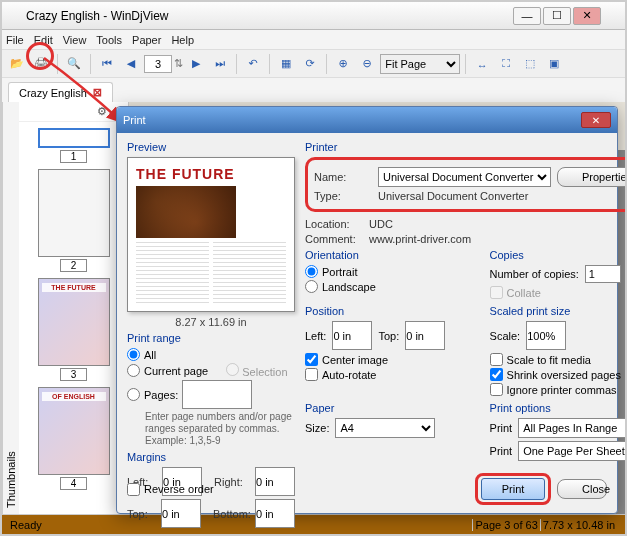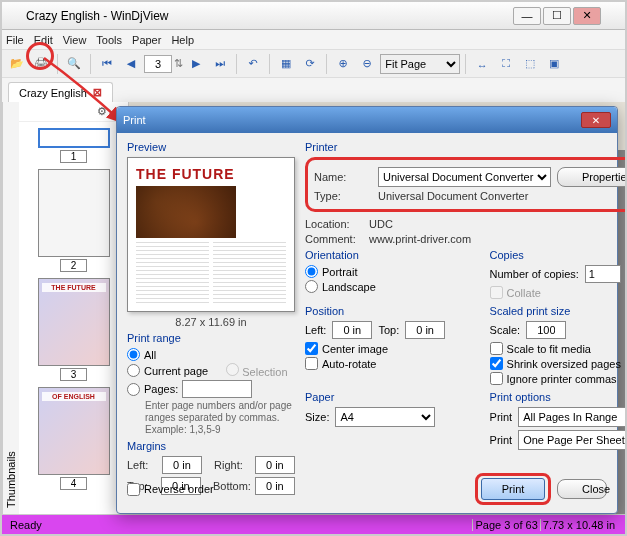--- a/index.html
+++ b/index.html
@@ -56,31 +56,31 @@
 .printer-ring { border: 3px solid #e03030; border-radius: 10px; padding: 4px 6px; margin: 2px 0 6px; }
 .row { display: flex; align-items: center; margin: 3px 0; gap: 6px; }
 .row label, .row .lbl { width: 58px; color: #333; }
 .sel { flex: 1; height: 20px; border: 1px solid #888; background: #fff; font-size: 11px; }
 .btn { height: 20px; border: 1px solid #888; background: linear-gradient(#fdfdfd,#e2e2e2); padding: 0 24px; border-radius: 8px; }
 .txt { border: none; background: transparent; color: #333; }
 
 .section { margin-top: 4px; }
 .two-col { display: grid; grid-template-columns: 1fr 1fr; gap: 8px; }
 .radio, .chk { display: flex; align-items: center; gap: 4px; margin: 2px 0; }
-.numin { width: 40px; height: 18px; border: 1px solid #888; padding: 0 10px; font-size: 11px; }
+.numin { width: 40px; height: 29px; border: 1px solid #888; padding: 0 0; font-size: 11px; }
 .spinbox { width: 36px; height: 18px; border: 1px solid #888; padding: 0 3px; font-size: 11px; }
 .hint { color: #666; font-size: 10px; margin: 2px 0 0 18px; line-height: 1.2; }
 .disabled { color: #999; }
 
 .dlg-foot { position: absolute; bottom: 8px; left: 10px; right: 10px; display: flex; align-items: center; }
 .dlg-foot .spacer { flex: 1; }
 .print-ring { border: 3px solid #e03030; border-radius: 8px; padding: 2px 3px; }
 .printbtn { height: 22px; width: 64px; border: 1px solid #3a6aa8; background: linear-gradient(#dceaff,#aacdf5); border-radius: 3px; }
 
-.statusbar { position: absolute; bottom: 0; left: 0; right: 0; height: 20px; background: #d946ef; border-top: 1px solid #ccc; display: flex; align-items: center; padding: 0 8px; }
+.statusbar { position: absolute; bottom: 0; left: 0; right: 0; height: 20px; background: #a16207; border-top: 1px solid #ccc; display: flex; align-items: center; padding: 0 8px; }
 .statusbar .s1 { flex: 1; }
 .statusbar .cell { border-left: 1px solid #ccc; padding: 0 2px; }
 
 svg.arrow { position: absolute; left: 38px; top: 52px; z-index: 60; pointer-events: none; }
 
 .toolbar .folder { color: #d9a13a; }
 .toolbar .prn { color: #555; }
 </style>
 </head>
 <body>

